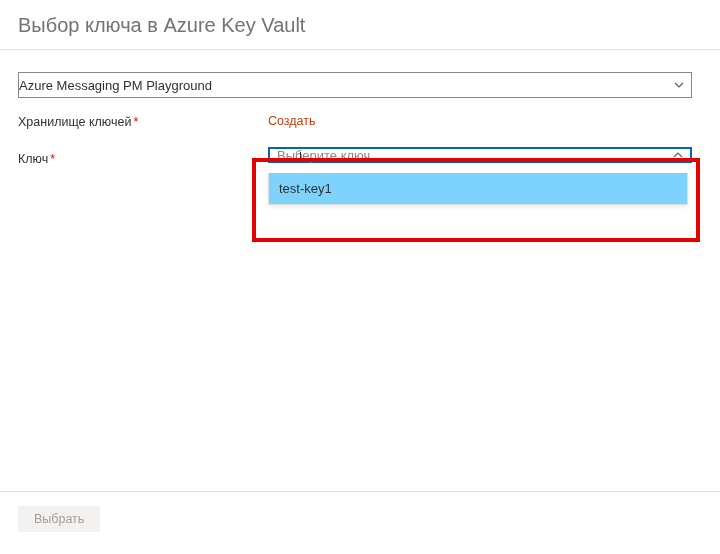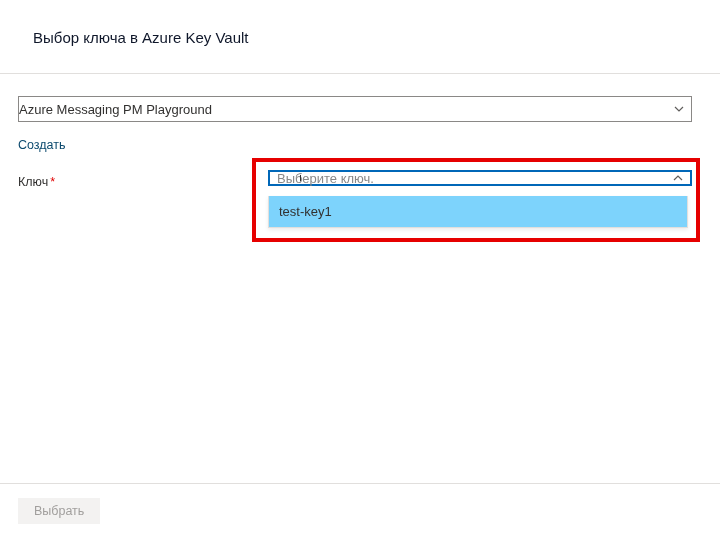--- a/index.html
+++ b/index.html
@@ -12,23 +12,23 @@
     width: 720px;
     height: 554px;
     position: relative;
   }
   .header {
     padding: 14px 18px 12px 18px;
     border-bottom: 1px solid #e1dfdd;
   }
   .header h1 {
     font-weight: 400;
-    font-size: 15px;
-    margin: 15px;
-    color: #0f172a;
+    font-size: 20px;
+    margin: 0;
+    color: #737373;
   }
   .body {
     padding: 22px 18px 0 18px;
     width: 100%;
   }
   .row {
     display: flex;
     align-items: flex-start;
     margin-bottom: 12px;
   }
@@ -59,21 +59,21 @@
   .chevron {
     position: absolute;
     right: 6px;
     top: 50%;
     transform: translateY(-50%);
     width: 12px; height: 12px;
     display: flex; align-items: center; justify-content: center;
   }
   .chevron svg { width: 12px; height: 12px; }
   .link {
-    color: #0c4a6e;
+    color: #c2410c;
     font-size: 12.5px;
     margin-top: 4px;
     cursor: pointer;
     display: inline-block;
   }
   .highlight-box {
     position: absolute;
     border: 4px solid #e60000;
     pointer-events: none;
   }
@@ -108,21 +108,21 @@
     border-bottom: 1px solid #e1dfdd;
     box-shadow: 0 2px 4px rgba(0,0,0,0.08);
   }
   .dropdown-item {
     padding: 8px 10px;
     font-size: 13px;
     cursor: pointer;
   }
   .footer {
     position: absolute;
-    bottom: 16px; left: 0; right: 0;
+    bottom: 8px; left: 0; right: 0;
     border-top: 1px solid #e1dfdd;
     padding: 14px 18px;
     background: #fff;
   }
   .btn-primary-disabled {
     background: #f3f2f1;
     color: #a19f9d;
     border: none;
     padding: 6px 16px;
     font-size: 12.5px;
@@ -145,20 +145,23 @@
         <span class="chevron">
           <svg viewBox="0 0 12 12">
               <path d="M2 4 L6 8 L10 4" stroke="#605e5c" stroke-width="1.2" fill="none"></path>
             </svg>
         </span>
       </div>
     </div>
   </div>
 
   <div class="row">
+    <div class="label-col">
+      <span>Хранилище ключей</span><span class="req">*</span>
+    </div>
     <div class="field-col">
       <span class="link">Создать</span>
     </div>
   </div>
 
   <div class="row" style="margin-top:18px;">
     <div class="label-col">
       <span>Ключ</span><span class="req">*</span>
     </div>
     <div class="field-col">

